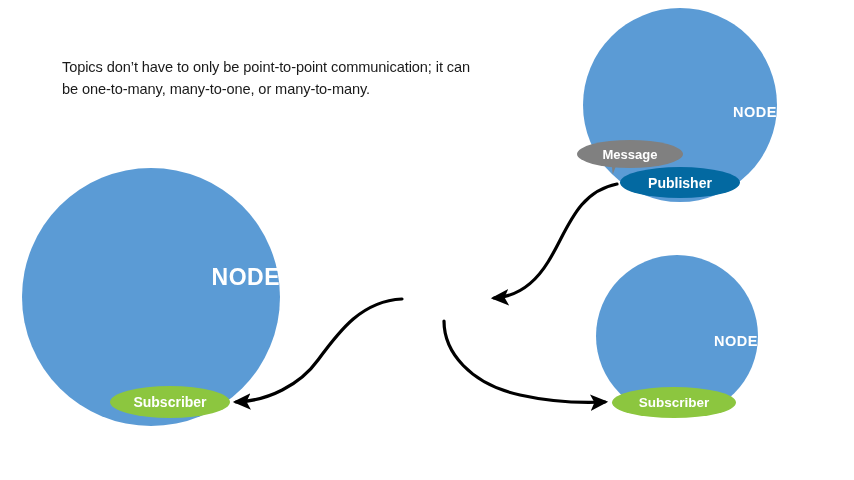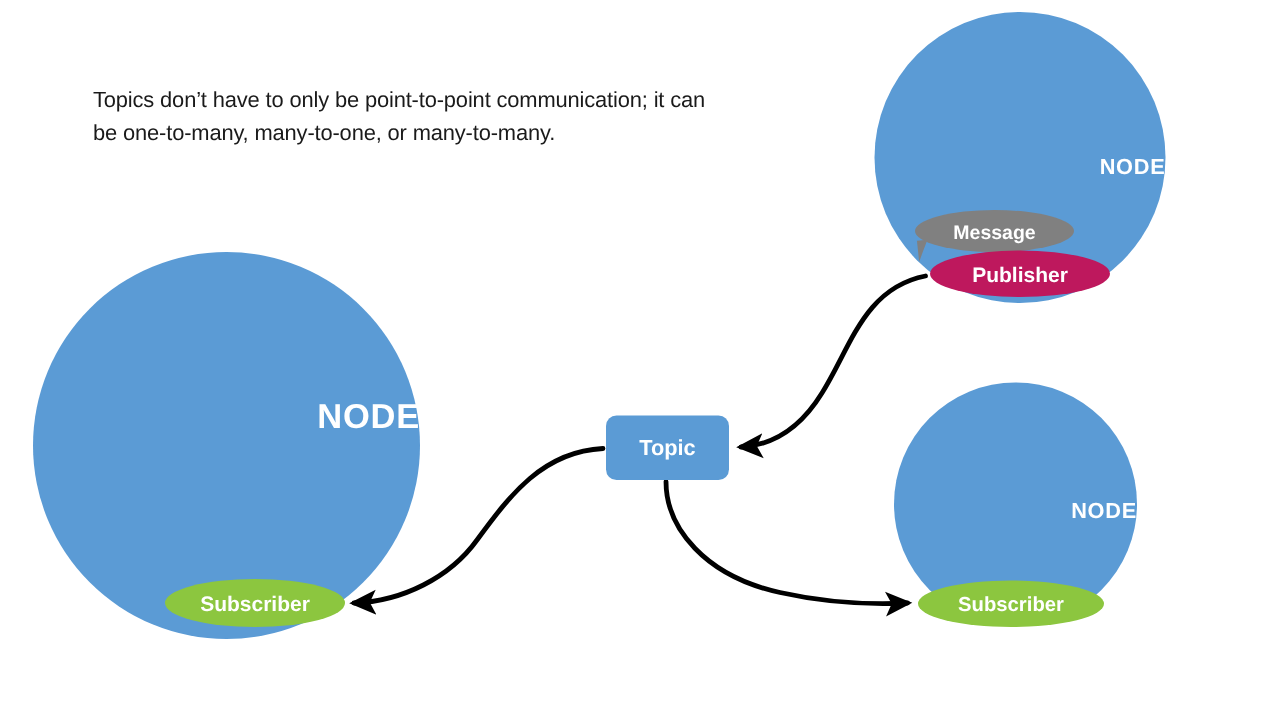--- a/index.html
+++ b/index.html
@@ -87,21 +87,21 @@
     color: #ffffff;
     font-weight: bold;
     user-select: none;
   }
   .pill-subscriber {
     background: #8CC63F;
     font-size: 13.5px;
     text-align: center;
   }
   .pill-publisher {
-    background: #be185d;
+    background: #0369a1;
     font-size: 14px;
   }
   .pill-message {
     background: #808080;
     font-size: 13px;
   }
 
   #subscriber-left {
     left: 110px;
     top: 386px;
@@ -115,21 +115,21 @@
     width: 124px;
     height: 31px;
   }
   #publisher-top-right {
     left: 620px;
     top: 167px;
     width: 120px;
     height: 31px;
   }
   #message-top-right {
-    left: 610px;
+    left: 577px;
     top: 140px;
     width: 106px;
     height: 28px;
   }
   
   #message-tail {
     position: absolute;
     left: 612px;
     top: 160px;
     width: 0;
@@ -213,17 +213,14 @@
     <span>Publisher</span>
   </div>
 
   <div class="node" id="node-bottom-right">
     <div class="node-label">NODE</div>
   </div>
   <div class="pill pill-subscriber" id="subscriber-bottom-right">
     <span>Subscriber</span>
   </div>
 
-  <div id="topic-box">
-    <span>Topic</span>
-  </div>
 
 </div>
 
 </body></html>

